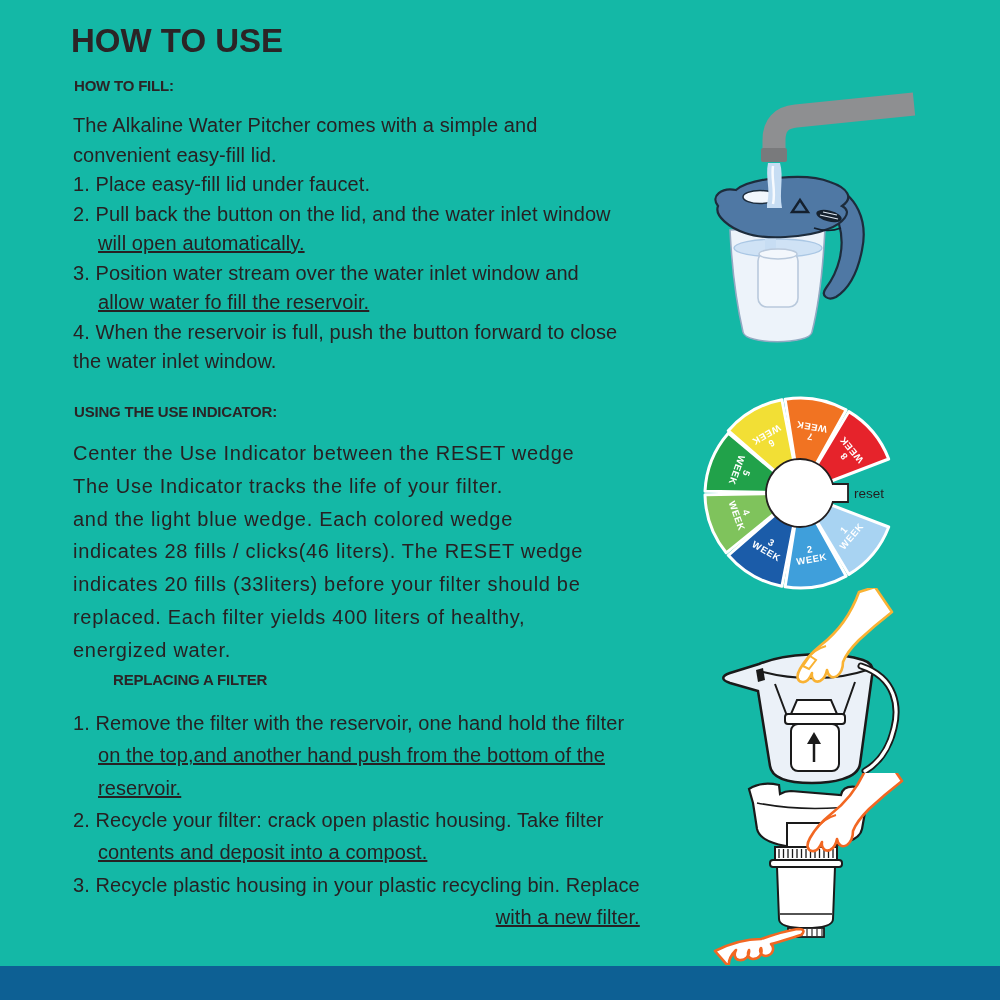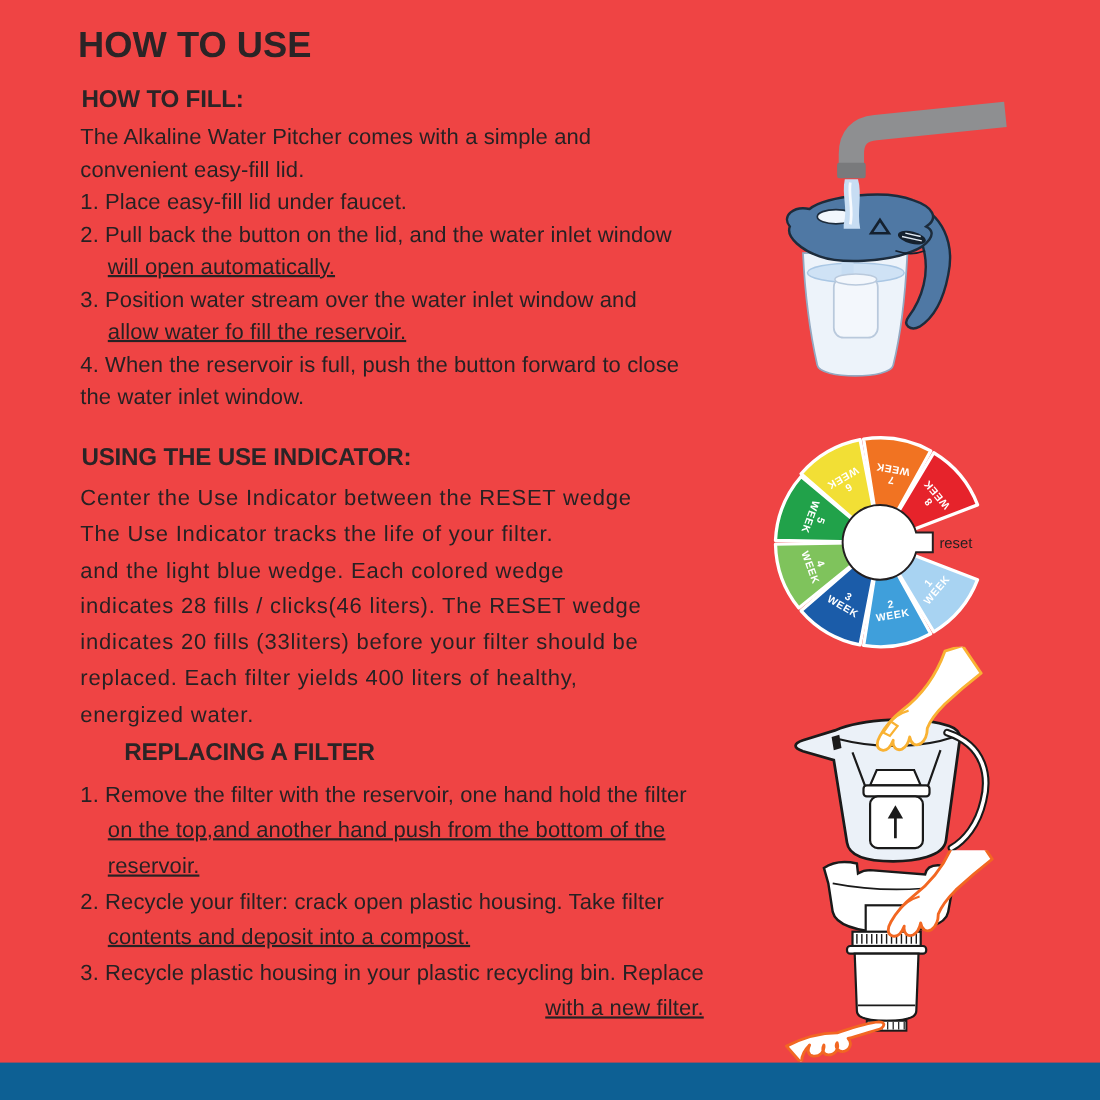--- a/index.html
+++ b/index.html
@@ -1,19 +1,19 @@
 <!DOCTYPE html>
 <html><head>
 <meta charset="utf-8">
 <style>
   html,body{margin:0;padding:0;background:#fff;}
-  .page{position:relative;width:1000px;height:1000px;background:#ef4444;overflow:hidden;
+  .page{position:relative;width:1000px;height:1000px;background:#14b8a6;overflow:hidden;
         font-family:"Liberation Sans","DejaVu Sans",sans-serif;color:#272123;}
   .title{position:absolute;left:71px;top:22px;margin:0;font-size:33px;font-weight:700;letter-spacing:0px;color:#2b2426;}
-  .sec-heading{position:absolute;margin:0;font-size:22px;font-weight:700;letter-spacing:-0.2px;color:#2b2426;white-space:nowrap;}
+  .sec-heading{position:absolute;margin:0;font-size:15px;font-weight:700;letter-spacing:-0.2px;color:#2b2426;white-space:nowrap;}
   #h-fill{left:74px;top:77px;}
   #h-ind{left:74px;top:403px;}
   #h-rep{left:72px;top:671px;margin-left:41px;}
   .textblock{position:absolute;left:73px;}
   .line{white-space:nowrap;font-size:20px;}
   .s1 .line{line-height:29.5px;letter-spacing:0.1px;}
   .s2 .line{line-height:32.8px;letter-spacing:0.7px;}
   .s3 .line{line-height:32.3px;letter-spacing:0.1px;}
   #b-fill{top:111px;}
   #b-ind{top:437px;}

